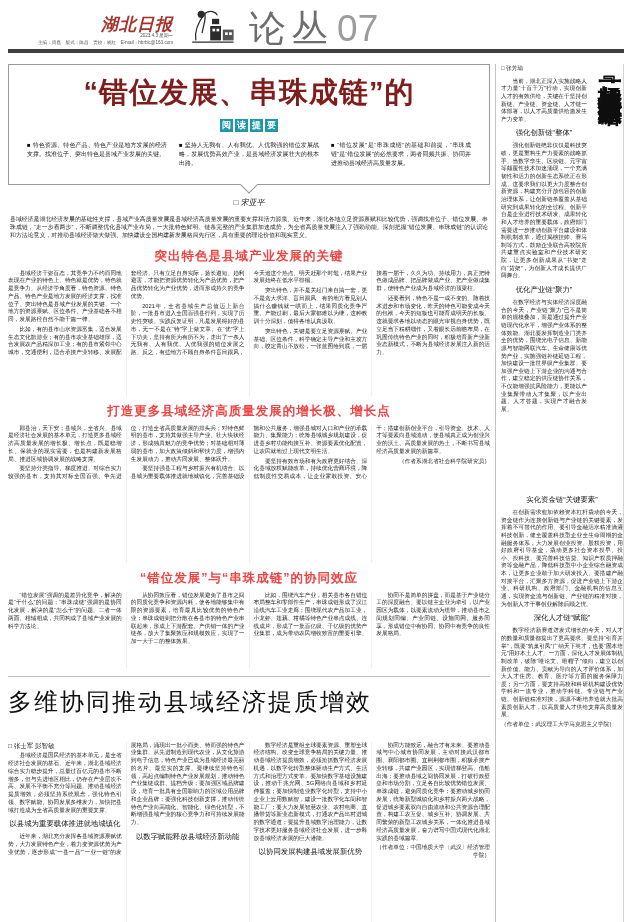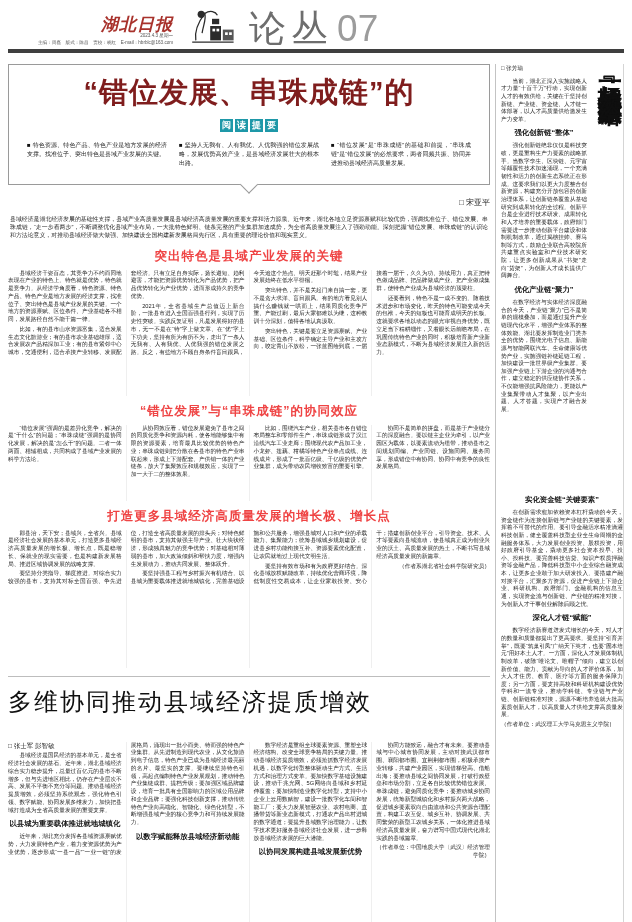--- a/index.html
+++ b/index.html
@@ -25,39 +25,39 @@
   .lead-box{position:relative;border:1px solid #9a9a9a;padding:10px 12px 16px;text-align:center;}
   .lead-box:after{content:"";position:absolute;left:50%;bottom:-7px;width:12px;height:12px;background:#fff;
     border-right:1px solid #9a9a9a;border-bottom:1px solid #9a9a9a;transform:translateX(-50%) rotate(45deg);}
   .headline{font-size:29px;font-weight:900;color:#7f1d1d;line-height:1.2;letter-spacing:1px;}
   .badge-row{display:flex;justify-content:center;gap:2px;margin:9px 0 9px;}
   .badge-char{width:13px;height:13px;background:#1e98a8;color:#fff;font-size:9px;line-height:13px;font-weight:700;text-align:center;}
   .bullets{display:flex;gap:12px;text-align:left;padding:0 6px;}
   .bullet{flex:1;font-size:6px;line-height:1.5;color:#222;text-align:justify;}
   .bullet .sq{color:#111;margin-right:2px;}
 
-  .author-line{text-align:right;font-size:8px;color:#222;margin:12px 0 7px;}
+  .author-line{text-align:center;font-size:8px;color:#222;margin:12px 0 7px;font-style:italic;}
   .lead-intro{font-size:5.9px;line-height:1.4;text-align:justify;color:#1f1f1f;margin:0 2px 8px;}
 
   
   .sec-title{text-align:center;font-weight:800;font-size:12.5px;color:#ef4444;margin:7px 0 5px;letter-spacing:1px;}
   .sec-body{column-count:4;column-gap:9px;column-rule:1px solid #efefef;font-size:5.7px;line-height:1.36;
     text-align:justify;color:#242424;overflow:hidden;}
   .sec-body p{margin:0 0 2px;text-indent:2em;}
   .h-s1{height:126px;} .h-s2{height:76px;} .h-s3{height:138px;}
   .col-footer{text-align:right;text-indent:0 !important;color:#242424;}
 
   
   .bottom-art{border-top:1px solid #bdbdbd;margin-top:8px;padding-top:7px;}
   .bottom-headline{text-align:left;font-size:24px;font-weight:400;color:#101010;letter-spacing:2px;margin:2px 0 24px;}
   .bottom-body{column-count:4;column-gap:9px;column-rule:1px solid #efefef;font-size:5.7px;line-height:1.36;
     text-align:justify;color:#242424;height:208px;overflow:hidden;}
   .bottom-body p{margin:0 0 2px;text-indent:2em;}
   .bottom-byline{text-indent:0 !important;font-size:6.5px;margin:0 0 5px;color:#222;}
-  .bottom-body h4,.sb h4{font-size:7.4px;font-weight:700;text-align:center;margin:5px 0 4px;color:#161616;
+  .bottom-body h4,.sb h4{font-size:7.4px;font-weight:400;text-align:center;margin:5px 0 4px;color:#161616;
     break-inside:avoid;text-indent:0;}
 
   
   .sb-top{display:flex;height:424px;overflow:hidden;}
   .sb-text{flex:1;overflow:hidden;padding-right:4px;}
   .sb-headline{width:32px;flex:0 0 auto;writing-mode:vertical-rl;text-orientation:upright;
     font-size:24px;font-weight:900;color:#0f0f0f;line-height:1.05;letter-spacing:1px;padding-top:2px;}
   .sb p{font-size:5.7px;line-height:1.34;text-align:justify;color:#242424;margin:0 0 2px;text-indent:2em;}
   .sb-byline{text-align:center;text-indent:0 !important;font-size:7px;margin:1px 0 5px !important;color:#222;}
   .sb-bottom{height:432px;overflow:hidden;margin-top:2px;}
@@ -126,37 +126,37 @@
           <p>县域经济千姿百态，其竞争力不约而同地表现在产业的特色上。特色就是优势，特色就是竞争力。从经济学角度看，特色资源、特色产品、特色产业是地方发展的经济支撑，找准位子、突出特色是县域产业发展的关键。一个地方的资源禀赋、区位条件、产业基础各不相同，发展路径自然不能千篇一律。</p>
           <p>比如，有的县市山水资源富集，适合发展生态文化旅游业；有的县市农业基础雄厚，适合发展农产品精深加工业；有的县市紧邻中心城市，交通便利，适合承接产业转移、发展配套经济。只有立足自身实际，扬长避短、趋利避害，才能把资源优势转化为产品优势，把产品优势转化为产业优势，进而形成持久的竞争优势。</p>
           <p>2021年，全省县域生产总值迈上新台阶，一批县市进入全国百强县行列，实现了历史性突破。实践反复证明，凡是发展得好的县市，无一不是在“特”字上做文章、在“优”字上下功夫，坚持有所为有所不为，走出了一条人无我有、人有我优、人优我强的错位发展之路。反之，有些地方不顾自身条件盲目跟风，今天追这个热点、明天赶那个时髦，结果产业发展始终在低水平徘徊。</p>
           <p>突出特色，并不是关起门来自搞一套，更不是贪大求洋、盲目跟风。有的地方看见别人搞什么赚钱就一哄而上，结果同质化竞争严重、产能过剩，最后大家都难以为继，这种教训十分深刻，值得各地认真汲取。</p>
           <p>突出特色，关键是要立足资源禀赋、产业基础、区位条件，科学确定主导产业和主攻方向，咬定青山不放松，一张蓝图绘到底，一届接着一届干，久久为功、持续用力，真正把特色做成品牌、把品牌做成产业、把产业做成集群，使特色产业成为县域经济的顶梁柱。</p>
           <p>还要看到，特色不是一成不变的。随着技术进步和市场变化，昨天的特色可能变成今天的包袱，今天的短板也可能育成明天的长板。这就要求各地以动态的眼光审视自身优势，既立足当下精耕细作，又着眼长远前瞻布局，在巩固传统特色产业的同时，积极培育新产业新业态新模式，不断为县域经济发展注入新的活力。</p>
         </div>
       </div>
 
       <div>
-        <div class="sec-title">“错位发展”与“串珠成链”的协同效应</div>
-        <div class="sec-body h-s2">
-          <p>“错位发展”强调的是差异化竞争，解决的是“干什么”的问题；“串珠成链”强调的是协同化发展，解决的是“怎么干”的问题。二者一体两面、相辅相成，共同构成了县域产业发展的科学方法论。</p>
-          <p>从协同效应看，错位发展避免了县市之间的同质化竞争和资源内耗，使各地能够集中有限的资源要素，培育最具比较优势的特色产业；串珠成链则把分散在各县市的特色产业串联起来，形成上下游配套、产供销一体的产业链条，放大了集聚效应和规模效应，实现了一加一大于二的整体效果。</p>
-          <p>比如，围绕汽车产业，相关县市各自错位布局整车和零部件生产，串珠成链形成了汉江沿线汽车工业走廊；围绕现代农产品加工业，小龙虾、莲藕、柑橘等特色产业串点成线、连线成片，形成了一批百亿级、千亿级的优势产业集群，成为带动农民增收致富的重要引擎。</p>
-          <p>协同不是简单的拼盘，而是基于产业链分工的深度融合。要以链主企业为牵引，以产业园区为载体，以要素流动为纽带，推动县市之间规划同编、产业同链、设施同网、服务同享，形成错位中有协同、协同中有竞争的良性发展格局。</p>
-        </div>
-      </div>
-
-      <div>
         <div class="sec-title">打造更多县域经济高质量发展的增长极、增长点</div>
         <div class="sec-body h-s3">
           <p>郡县治，天下安；县域兴，全省兴。县域是经济社会发展的基本单元，打造更多县域经济高质量发展的增长极、增长点，既是稳增长、保就业的现实需要，也是构建新发展格局、推进区域协调发展的战略支撑。</p>
           <p>要坚持分类指导、梯度推进。对综合实力较强的县市，支持其对标全国百强、争先进位，打造全省高质量发展的排头兵；对特色鲜明的县市，支持其做强主导产业、壮大块状经济，形成独具魅力的竞争优势；对基础相对薄弱的县市，加大政策倾斜和帮扶力度，增强内生发展动力，推动共同发展、整体跃升。</p>
           <p>要坚持强县工程与乡村振兴有机结合。以县城为重要载体推进就地城镇化，完善基础设施和公共服务，增强县城对人口和产业的承载能力、集聚能力；统筹县域城乡规划建设，促进县乡村功能衔接互补、资源要素优化配置，让农民就地过上现代文明生活。</p>
           <p>要坚持有效市场和有为政府更好结合。深化县域放权赋能改革，持续优化营商环境，降低制度性交易成本，让企业家敢投资、安心干；搭建创新创业平台，引导资金、技术、人才等要素向县域流动，使县域真正成为创业兴业的沃土、高质量发展的热土，不断书写县域经济高质量发展的新篇章。</p>
           <p class="col-footer">（作者系湖北省社会科学院研究员）</p>
+        </div>
+      </div>
+
+      <div>
+        <div class="sec-title">“错位发展”与“串珠成链”的协同效应</div>
+        <div class="sec-body h-s2">
+          <p>“错位发展”强调的是差异化竞争，解决的是“干什么”的问题；“串珠成链”强调的是协同化发展，解决的是“怎么干”的问题。二者一体两面、相辅相成，共同构成了县域产业发展的科学方法论。</p>
+          <p>从协同效应看，错位发展避免了县市之间的同质化竞争和资源内耗，使各地能够集中有限的资源要素，培育最具比较优势的特色产业；串珠成链则把分散在各县市的特色产业串联起来，形成上下游配套、产供销一体的产业链条，放大了集聚效应和规模效应，实现了一加一大于二的整体效果。</p>
+          <p>比如，围绕汽车产业，相关县市各自错位布局整车和零部件生产，串珠成链形成了汉江沿线汽车工业走廊；围绕现代农产品加工业，小龙虾、莲藕、柑橘等特色产业串点成线、连线成片，形成了一批百亿级、千亿级的优势产业集群，成为带动农民增收致富的重要引擎。</p>
+          <p>协同不是简单的拼盘，而是基于产业链分工的深度融合。要以链主企业为牵引，以产业园区为载体，以要素流动为纽带，推动县市之间规划同编、产业同链、设施同网、服务同享，形成错位中有协同、协同中有竞争的良性发展格局。</p>
         </div>
       </div>
 
       <div class="bottom-art">
         <div class="bottom-headline">多维协同推动县域经济提质增效</div>
         <div class="bottom-body">
           <p class="bottom-byline">□ 张士军 彭智敏</p>
           <p>县域经济是国民经济的基本单元，是全省经济社会发展的基石。近年来，湖北县域经济综合实力稳步提升，总量过百亿元的县市不断增多，但与先进地区相比，仍存在产业层次不高、发展不平衡不充分等问题。推动县域经济提质增效，必须坚持系统观念，强化特色引领、数字赋能、协同发展多维发力，加快把县域打造成为全省高质量发展的重要支撑。</p>
           <h4>以县城为重要载体推进就地城镇化</h4>
           <p>近年来，湖北充分发挥各县域资源禀赋优势，大力发展特色产业，着力变资源优势为产业优势，逐步形成“一县一品”“一业一链”的发展格局，涌现出一批小而美、特而强的特色产业集群。从先进制造到现代农业，从文化旅游到电子信息，特色产业已成为县域经济最亮丽的名片、最坚实的支撑。要继续坚持特色引领，高起点编制特色产业发展规划，推动特色产业集链成群、提档升级；要加强区域品牌建设，培育一批具有全国影响力的区域公用品牌和企业品牌；要强化科技创新支撑，推动传统特色产业向高端化、智能化、绿色化转型，不断增强县域产业的核心竞争力和可持续发展能力。</p>

